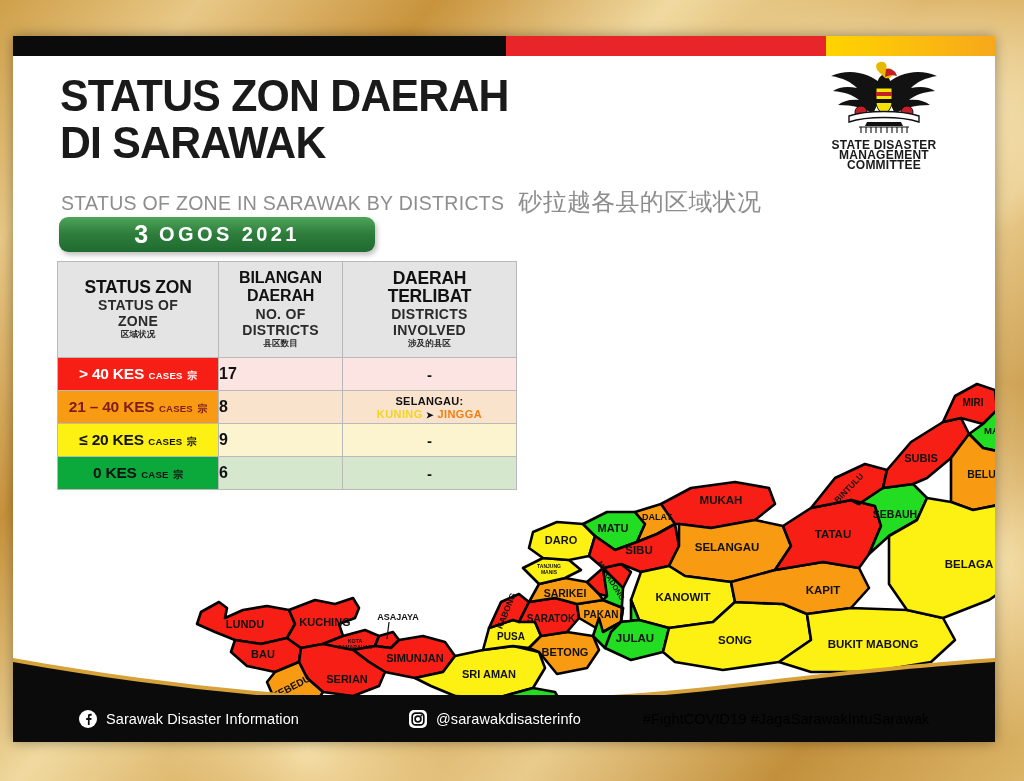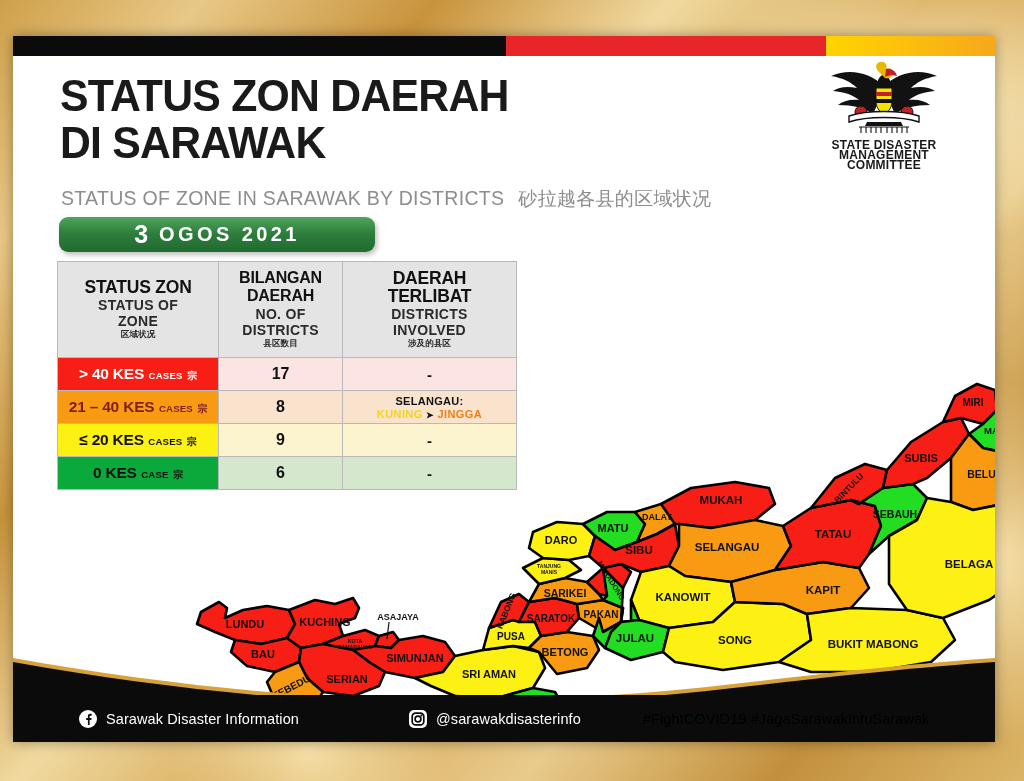--- a/index.html
+++ b/index.html
@@ -41,21 +41,21 @@
     font-family: "Liberation Sans", sans-serif;
     transform: scaleX(.95); transform-origin: left top;
     white-space: pre-line;
   }
   .subtitle {
     position:absolute; left:48px; top:150px;
     font-size: 19.5px; letter-spacing: .3px;
     color:#8d8d8d; font-weight:400;
     white-space: nowrap;
   }
-  .subtitle .cn { margin-left: 14px; font-size:19px;margin-top:35px; }
+  .subtitle .cn { margin-left: 14px; font-size:24px;margin-top:35px; }
 
   .date-badge {
     position:absolute; left:46px; top:181px;
     width: 316px; height: 35px;
     border-radius: 9px;
     background: linear-gradient(180deg,#4ea55a 0%, #2e7d3c 48%, #1f6b30 100%);
     box-shadow: 2px 3px 5px rgba(0,0,0,.25);
     display:flex; align-items:center; justify-content:center;
     color:#fff;
   }
@@ -80,21 +80,21 @@
 
   .col-a { width:172px; }
   .col-b { width:104px; }
   .col-c { width:184px; }
 
   td.zone { height:33px; text-align:center; vertical-align:middle; padding:0 6px; }
   td.zone .zl { font-size:15.5px; font-weight:900; letter-spacing:-.2px; }
   td.zone .zs { font-size:9.6px; font-weight:700; letter-spacing:.2px; }
   td.zone .zc { font-size:10px; font-weight:700; }
 
-  td.cnt { text-align:center; font-size:16px; font-weight:900; color:#111; }
+  td.cnt { text-align:left; font-size:16px; font-weight:900; color:#111; }
   td.inv { text-align:center; font-size:11px; font-weight:900; color:#111; }
   td.inv .dash { font-size:15px; }
   .sel-line1 { font-size:11px; font-weight:900; letter-spacing:.3px; color:#111; }
   .sel-line2 { font-size:11px; font-weight:900; letter-spacing:.4px; margin-top:1px; }
   .sel-kuning { color:#f3d41c; }
   .sel-arrow  { color:#111; font-size:9px; }
   .sel-jingga { color:#f07f13; }
 
   .r-red    { background:#f71f15; color:#fff; }
   .r-orange { background:#f89a12; color:#7f1d1d; }

